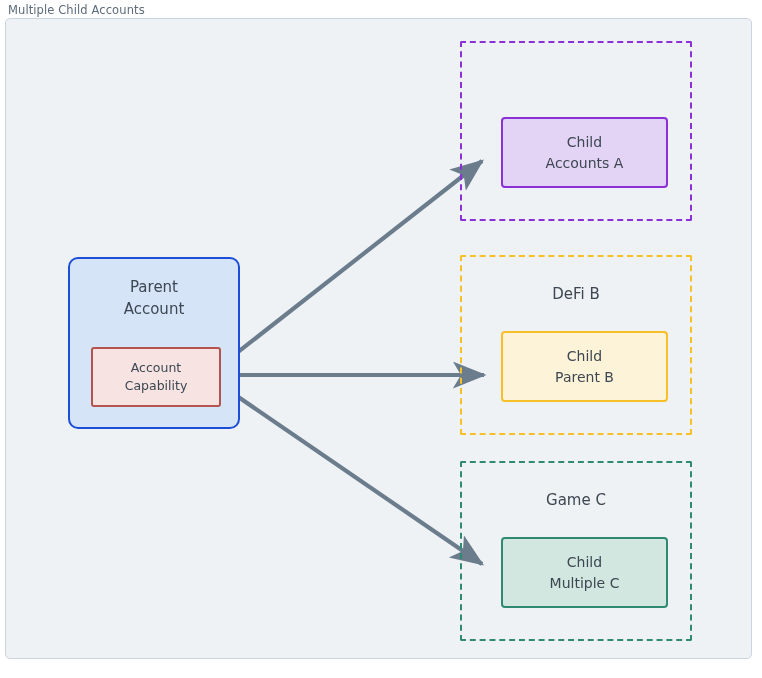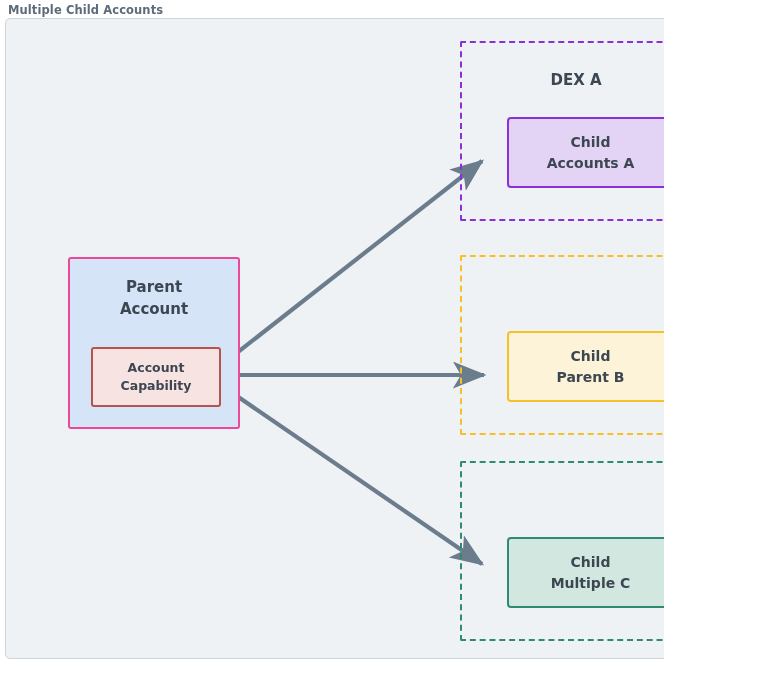--- a/index.html
+++ b/index.html
@@ -3,25 +3,24 @@
 <meta charset="utf-8">
 <style>
   html, body {
     margin: 0;
     padding: 0;
     background: #ffffff;
     font-family: "DejaVu Sans", "Liberation Sans", sans-serif;
   }
   #canvas {
     position: relative;
-    width: 664px;
+    width: 762px;
     height: 678px;
     background: #ffffff;
     overflow: hidden;
-    font-weight: bold;
   }
   
   .frame-title {
     position: absolute;
     left: 8px;
     top: 3px;
     font-size: 11.5px;
     color: #5d6b7a;
     letter-spacing: 0.1px;
     white-space: nowrap;
@@ -39,22 +38,22 @@
   }
   
   .parent-box {
     position: absolute;
     left: 68px;
     top: 257px;
     width: 172px;
     height: 172px;
     box-sizing: border-box;
     background: #d5e4f7;
-    border: 2px solid #ec4899;
-    border-radius: 3px;
+    border: 2px solid #1d4ed8;
+    border-radius: 10px;
   }
   .parent-title {
     position: absolute;
     left: 0;
     top: 17px;
     width: 100%;
     text-align: center;
     font-size: 15px;
     line-height: 22px;
     color: #3d4752;
@@ -96,21 +95,21 @@
     position: absolute;
     left: 0;
     top: 28px;
     width: 100%;
     text-align: center;
     font-size: 15px;
     color: #3d4752;
   }
   .child-box {
     position: absolute;
-    left: 45px;
+    left: 39px;
     top: 74px;
     width: 167px;
     height: 71px;
     box-sizing: border-box;
     border-width: 2px;
     border-style: solid;
     border-radius: 4px;
     display: flex;
     flex-direction: column;
     justify-content: center;
@@ -163,34 +162,35 @@
       <div>Parent</div>
       <div>Account</div>
     </div>
     <div class="capability-box">
       <div class="capability-line">Account</div>
       <div class="capability-line">Capability</div>
     </div>
   </div>
 
   <div class="group" id="group-dex-a">
-    <div class="group-title">DEX A</div>
     <div class="child-box" id="child-a">
       <div class="child-line">Child</div>
       <div class="child-line">Accounts A</div>
     </div>
   </div>
 
   <div class="group" id="group-defi-b">
+    <div class="group-title">DeFi B</div>
     <div class="child-box" id="child-b">
       <div class="child-line">Child</div>
       <div class="child-line">Parent B</div>
     </div>
   </div>
 
   <div class="group" id="group-game-c">
+    <div class="group-title">Game C</div>
     <div class="child-box" id="child-c">
       <div class="child-line">Child</div>
       <div class="child-line">Multiple C</div>
     </div>
   </div>
 
 </div>
 
 </body></html>

